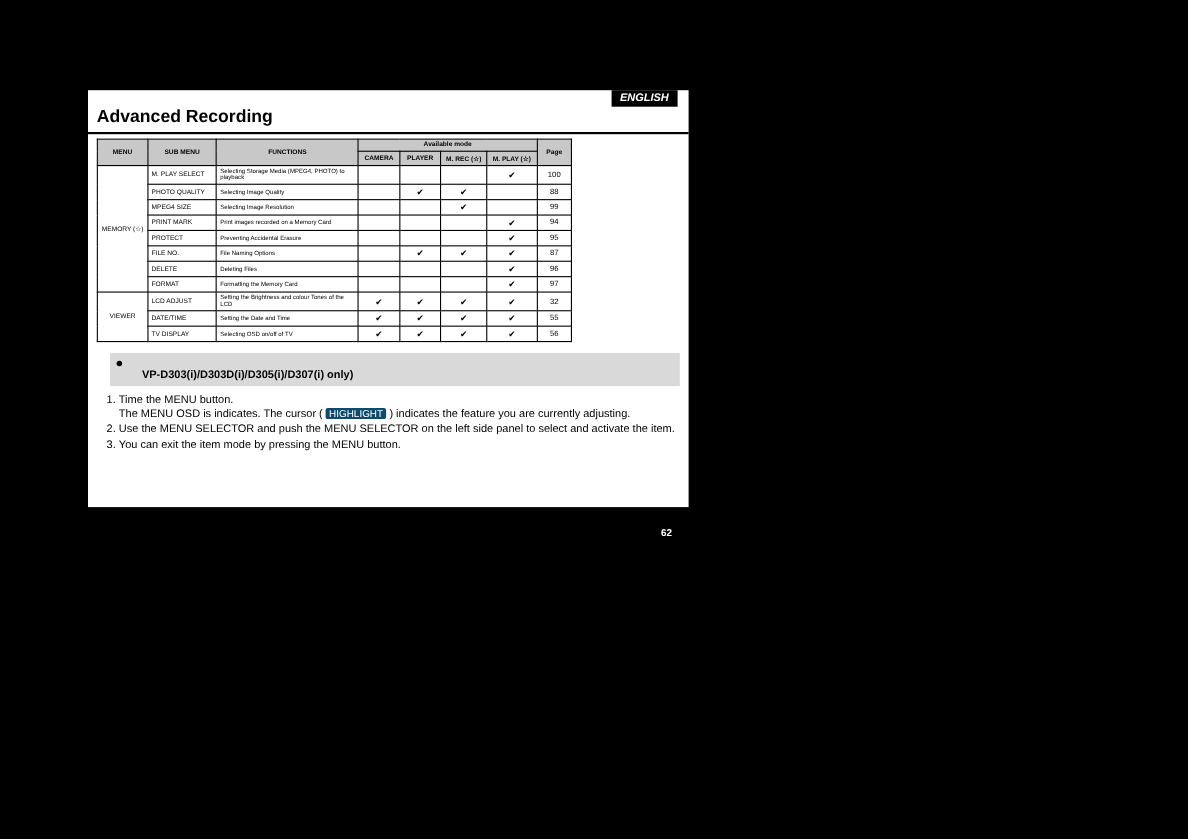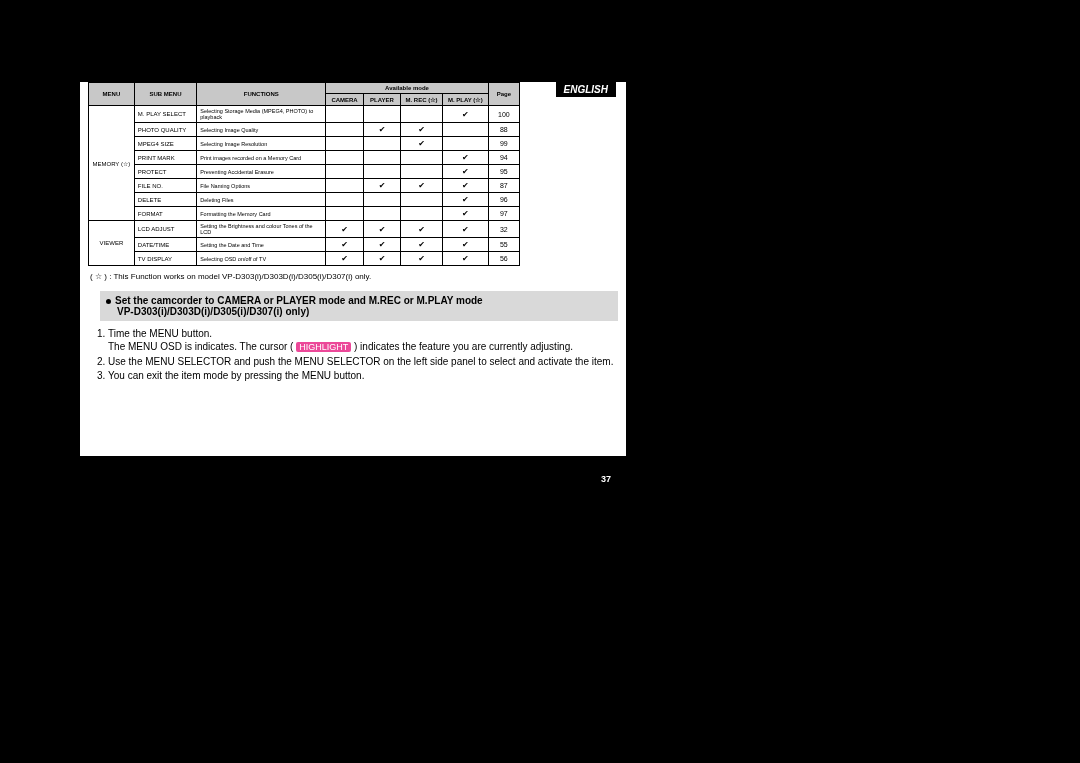--- a/index.html
+++ b/index.html
@@ -76,40 +76,41 @@
     font-weight: bold;
   }
   .bullet-dot { display:inline-block; width:5px; height:5px; background:#000; border-radius:50%; vertical-align:middle; margin-right:4px;}
   ol.steps {
     font-size: 10px;
     margin: 2px 10px 10px 14px;
     padding-left: 14px;
   }
   ol.steps li { margin-bottom: 1px; line-height: 1.3; }
   .highlight-chip {
-    background:#ec4899; color:#fff; font-size:9px; padding:0 3px; border-radius:2px;
+    background:#0c4a6e; color:#fff; font-size:9px; padding:0 3px; border-radius:2px;
   }
   .page-badge {
     position:absolute;
     right:10px;
     bottom:-30px;
     background:#000;
     color:#fff;
     font-size:9px;
     font-weight:bold;
     padding:2px 5px;
   }
-  .content-wrap { position:relative; padding-bottom:64px; }
+  .content-wrap { position:relative; padding-bottom:40px; }
 </style>
 </head>
 <body>
 
 <div class="page content-wrap">
   <div class="lang-badge">ENGLISH</div>
 
+  <h1 class="title">Advanced Recording</h1>
 
   <table class="menu">
     <colgroup>
       <col style="width:44px">
         <col style="width:60px">
         <col style="width:124px">
       <col style="width:36px">
         <col style="width:36px">
         <col style="width:40px">
         <col style="width:44px">
@@ -228,30 +229,29 @@
           <td class="func-col">Selecting OSD on/off of TV</td>
           <td class="mark">✔</td>
           <td class="mark">✔</td>
           <td class="mark">✔</td>
           <td class="mark">✔</td>
           <td class="page-col">56</td>
         </tr>
       </tbody>
   </table>
 
-  <div class="footnote">( ☆ ) : This Function works on model VP-D303(i)/D303D(i)/D305(i)/D307(i) only.</div>
 
   <div class="instruction-box">
-    <span class="bullet-dot"></span><span>Set the camcorder to CAMERA or PLAYER mode and M.REC or M.PLAY mode</span><br>
-    <span style="margin-left:11px;">VP-D303(i)/D303D(i)/D305(i)/D307(i) only)</span>
+    <span class="bullet-dot"></span><br>
+    <span style="margin-left:23px;">VP-D303(i)/D303D(i)/D305(i)/D307(i) only)</span>
   </div>
 
   <ol class="steps">
     <li>
       <span>Time the MENU button.</span><br>
       <span>The MENU OSD is indicates. The cursor ( </span><span class="highlight-chip">HIGHLIGHT</span><span> ) indicates the feature you are currently adjusting.</span>
     </li>
     <li>Use the MENU SELECTOR and push the MENU SELECTOR on the left side panel to select and activate the item.</li>
     <li>You can exit the item mode by pressing the MENU button.</li>
   </ol>
 
-  <div class="page-badge">37</div>
+  <div class="page-badge">62</div>
 </div>
 
 </body></html>

